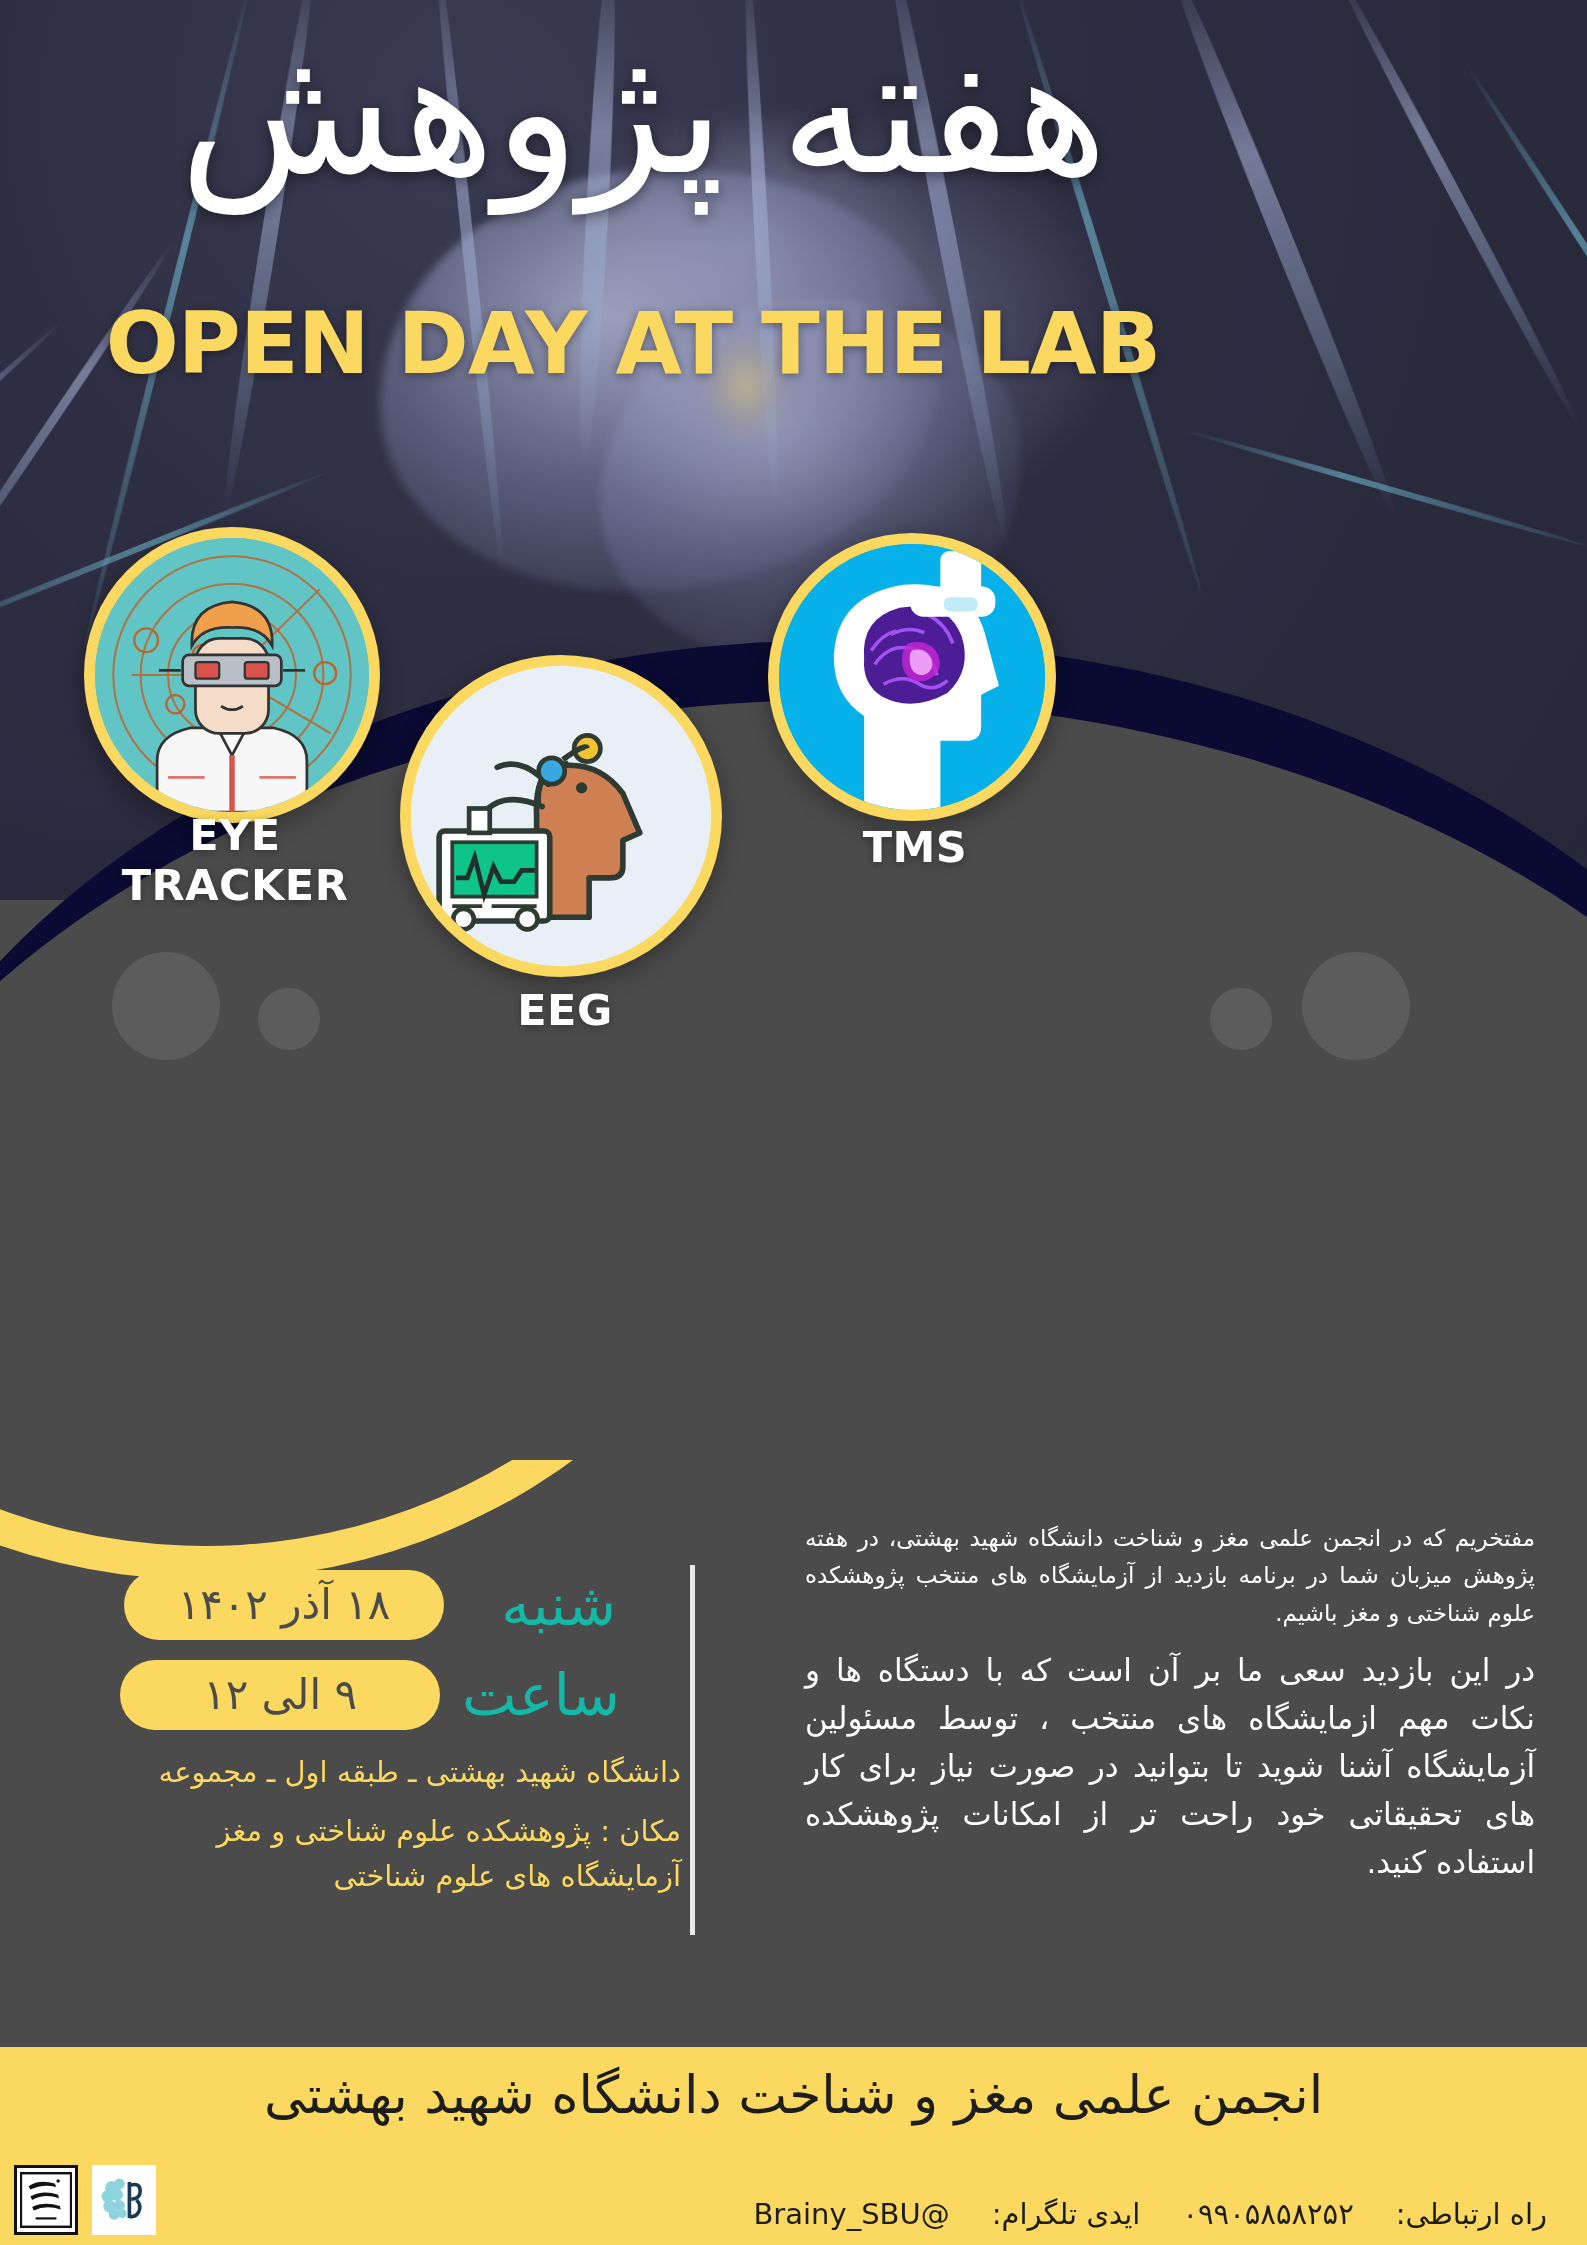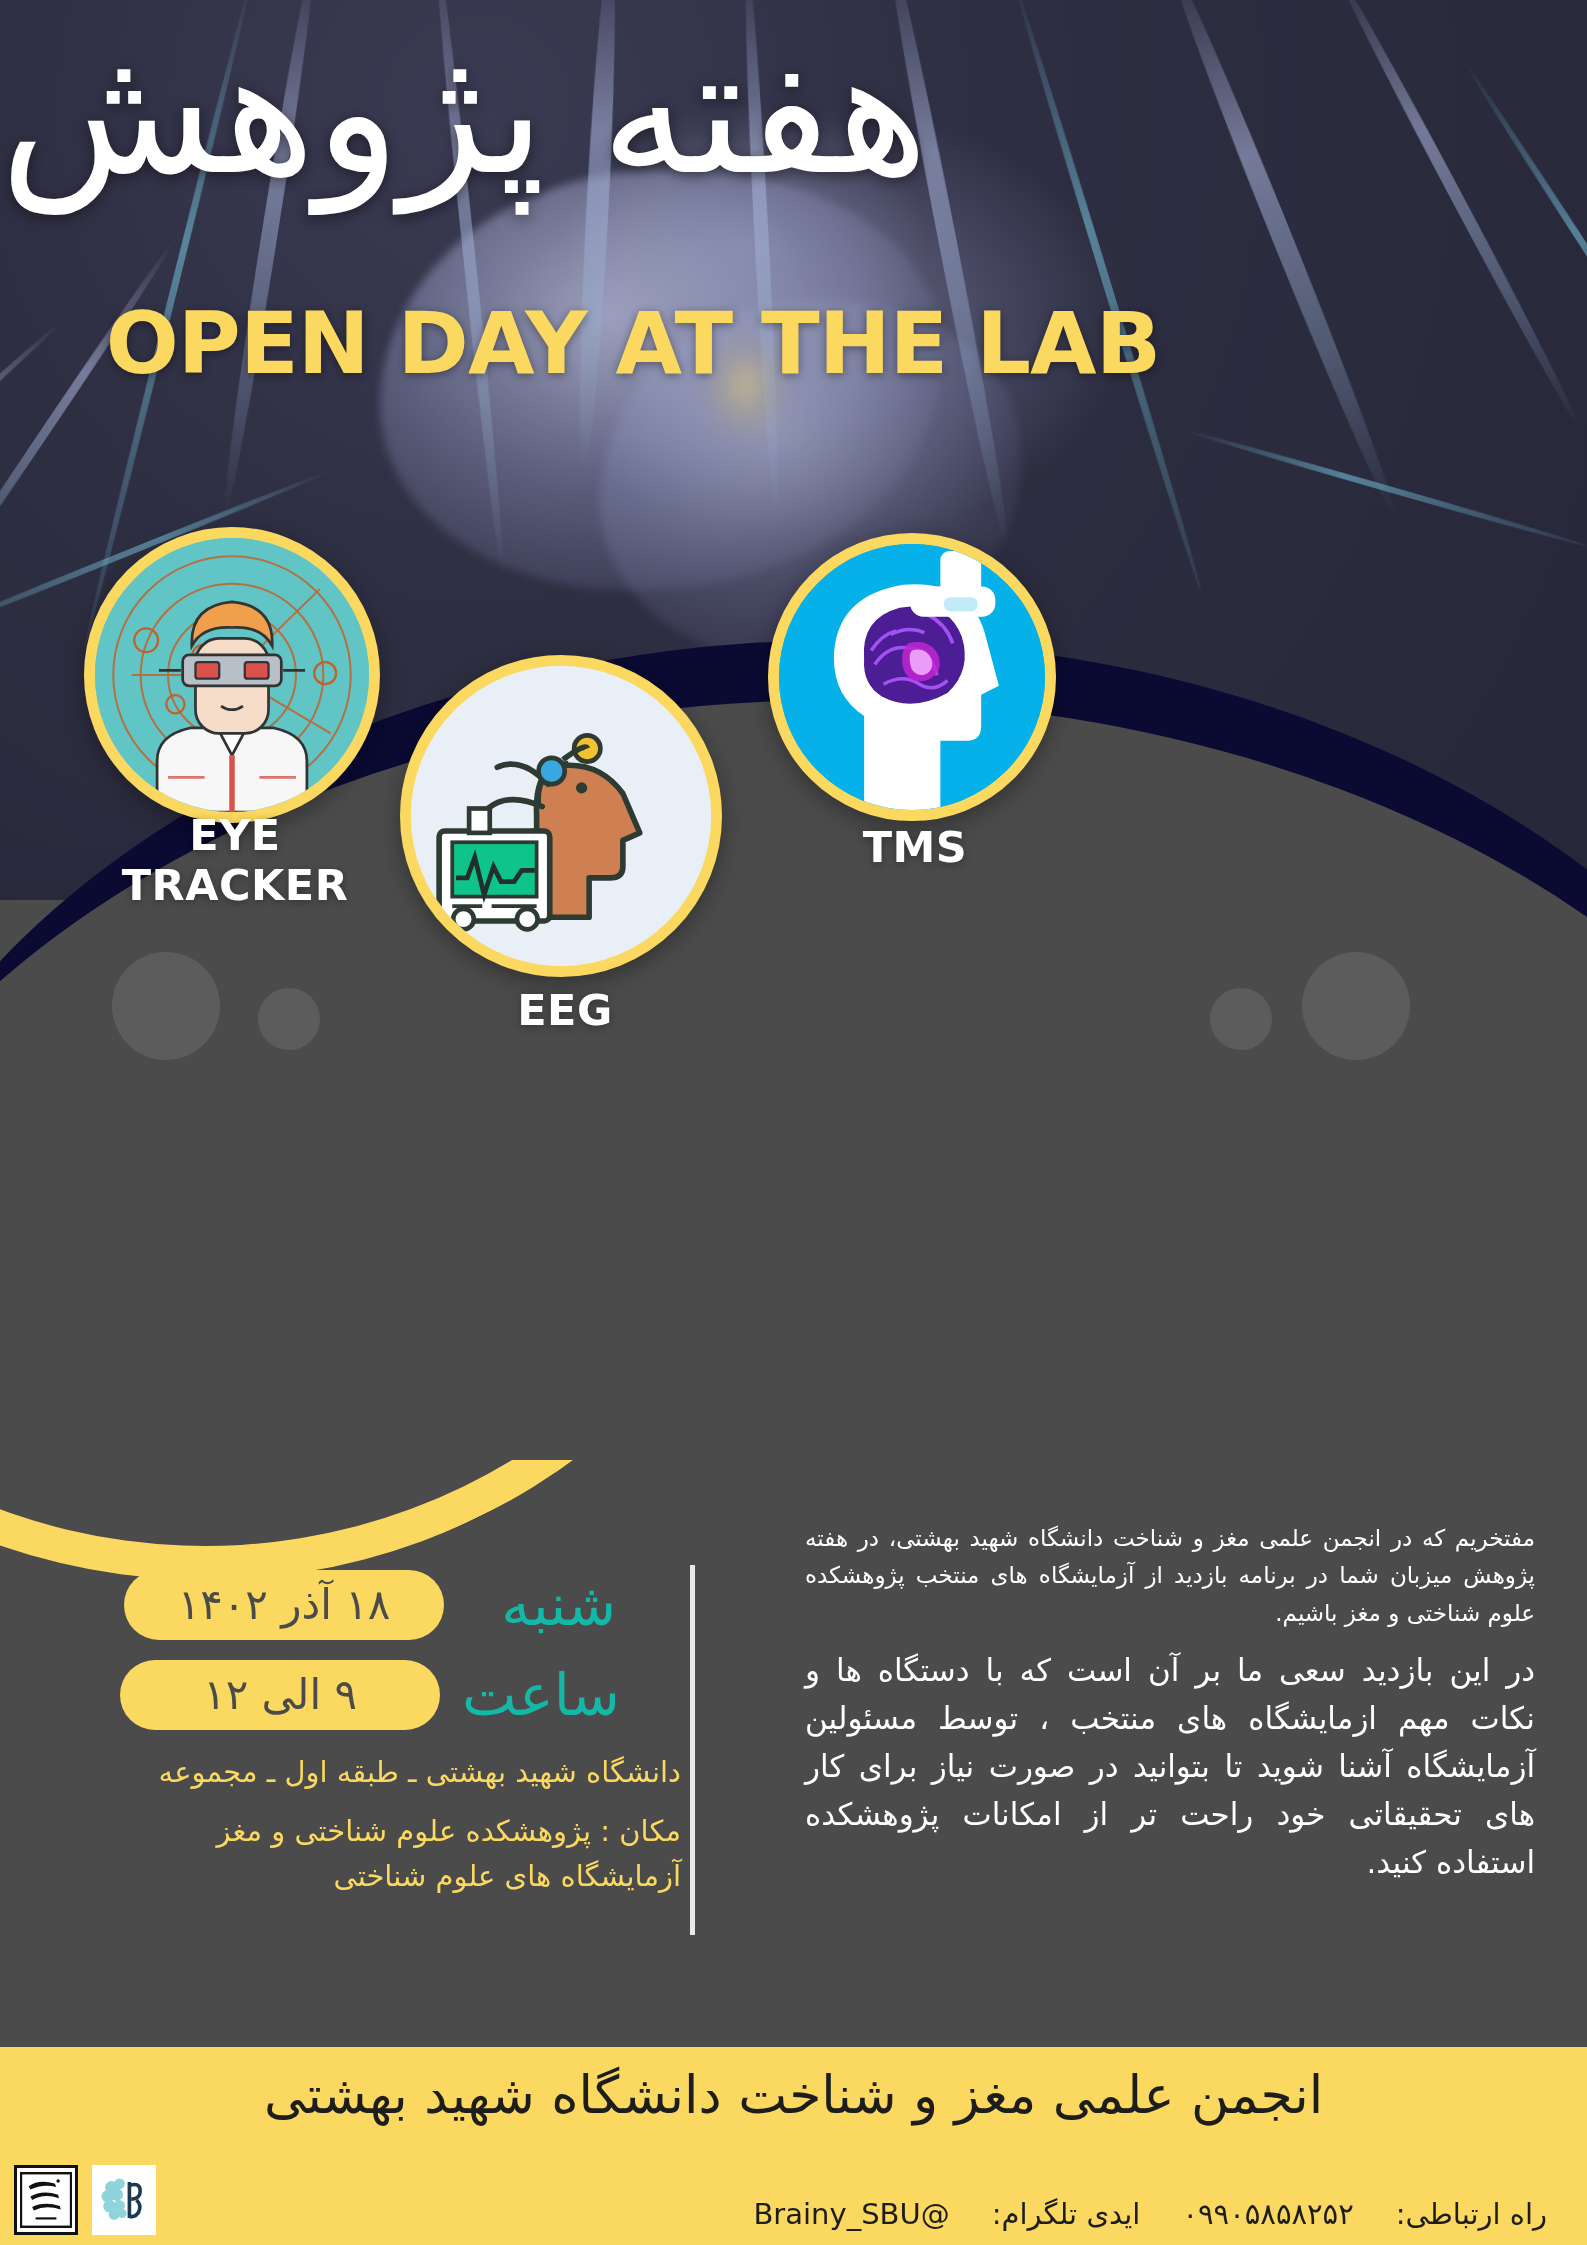--- a/index.html
+++ b/index.html
@@ -77,21 +77,21 @@
     position:absolute;
     left: -240px; top: 700px;
     width: 2150px; height: 760px;
     border-radius: 50% 50% 0 0 / 100% 100% 0 0;
     background: #4b4b4b;
   }
 
   
   .title-fa {
     position:absolute; left:0; top: 24px; width:1287px;
-    text-align:left;
+    text-align:center;
     color:#ffffff;
     font-size: 175px; line-height: 1.0;
     font-weight: 400;
     direction: rtl;
     letter-spacing: 2px;
     text-shadow: 0 3px 14px rgba(0,0,0,0.45);
     z-index: 6;
   }
   .title-en {
     position:absolute; left:0; top: 300px; width:1266px;

